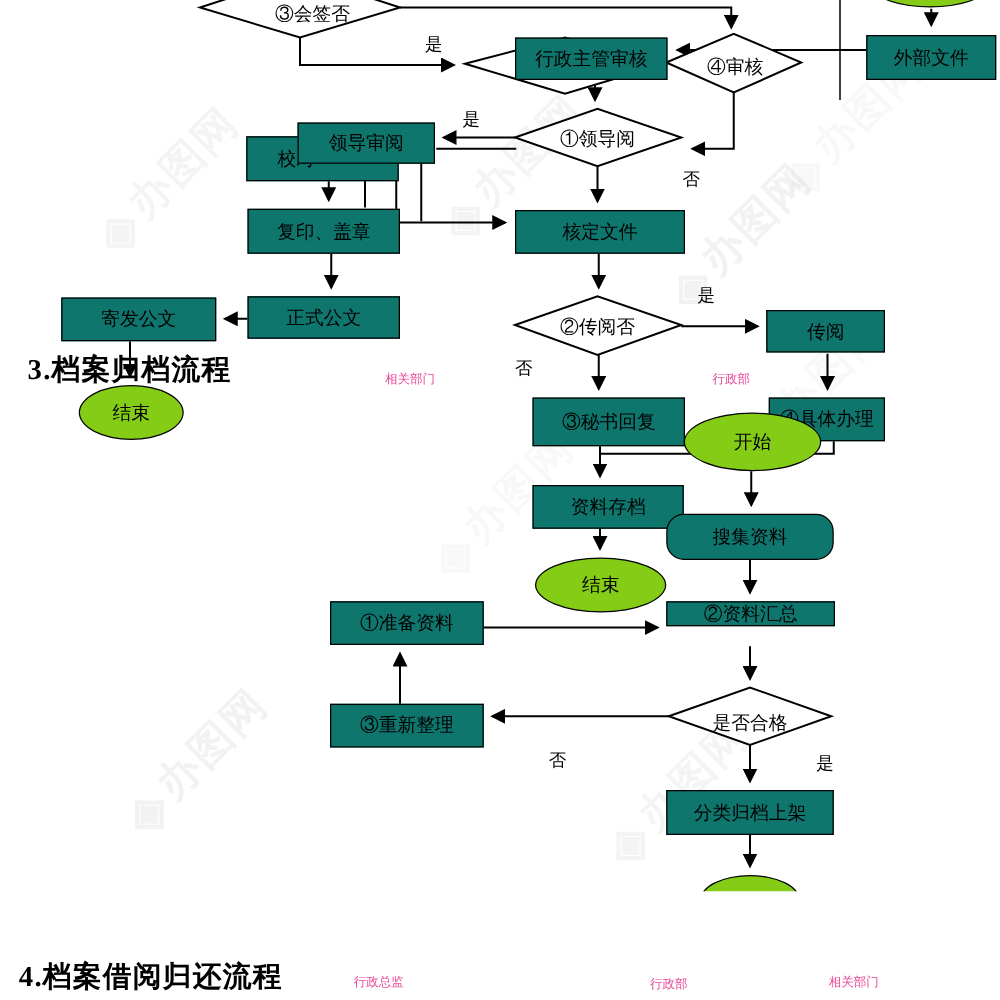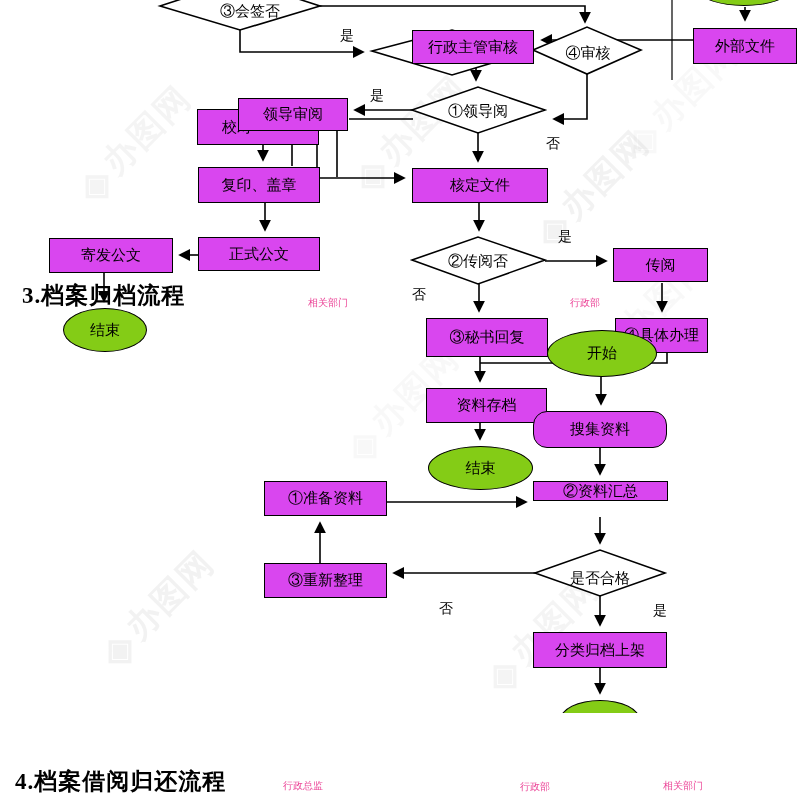--- a/index.html
+++ b/index.html
@@ -13,21 +13,21 @@
   .hd{position:absolute;z-index:1;font-weight:bold;font-size:23px;letter-spacing:1px;white-space:nowrap;}
   .lane{position:absolute;z-index:1;font-size:10px;white-space:nowrap;color:#ec4899;}
   
   svg.flow{position:absolute;left:0;top:0;z-index:2;}
   .diamond{fill:#fff;stroke:#000;stroke-width:1.6;}
   .cn{fill:none;stroke:#000;stroke-width:1.6;}
   .thin{stroke-width:1.2;}
   text.nd{font-size:15px;fill:#000;text-anchor:middle;font-family:"Liberation Serif",serif;}
   text.el{font-size:14px;fill:#000;text-anchor:middle;font-family:"Liberation Serif",serif;}
   
-  .box{position:absolute;z-index:3;background:#d946ef;border:1.5px solid #000;box-sizing:border-box;
+  .box{position:absolute;z-index:3;background:#0f766e;border:1.5px solid #000;box-sizing:border-box;
        display:flex;align-items:center;justify-content:center;font-size:15px;white-space:nowrap;}
   .z4{z-index:4;}
   .ell{position:absolute;background:#84cc16;border:1.5px solid #000;border-radius:50%;box-sizing:border-box;
        display:flex;align-items:center;justify-content:center;font-size:15px;z-index:3;}
   .ell.top{z-index:5;}
   .clip{position:absolute;overflow:hidden;z-index:3;}
 </style>
 </head>
 <body>
 

